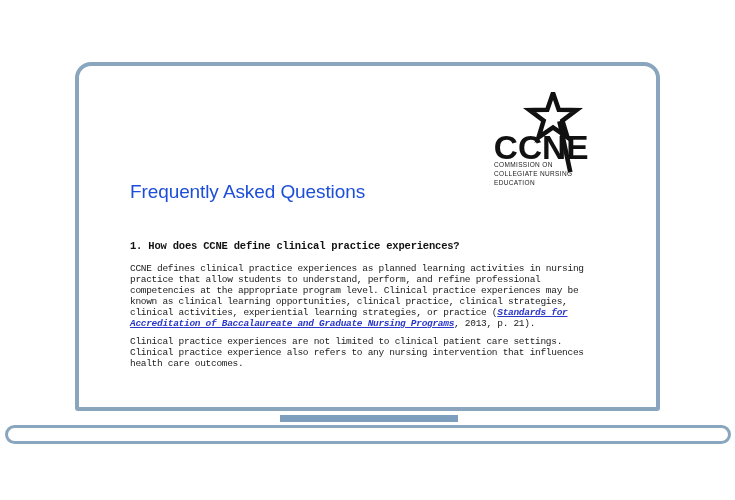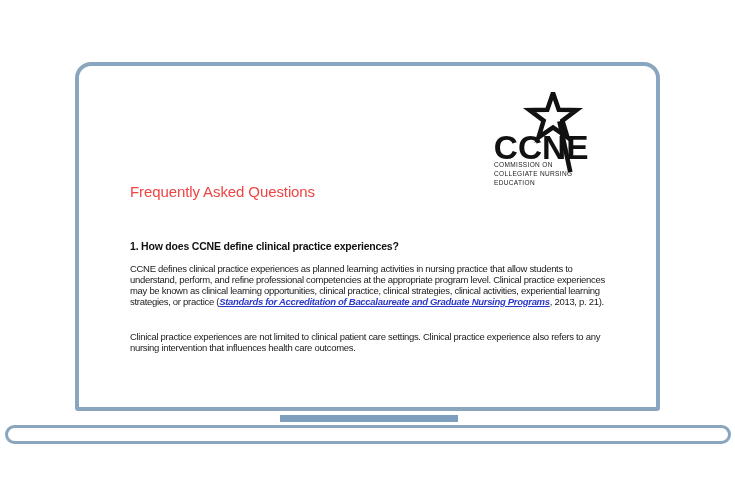--- a/index.html
+++ b/index.html
@@ -34,36 +34,36 @@
   
   .logo{position:absolute;left:413px;top:26px;width:115px;}
   .logo svg{display:block;}
   .org-name{
     margin-top:-16px;padding-left:2px;
     font-size:6.5px;line-height:9px;letter-spacing:.35px;
     color:#1a1a1a;white-space:nowrap;
   }
   .page-title{
     position:absolute;left:51px;top:117px;
-    font-size:15px;line-height:18.5px;color:#ef4444;
+    font-size:19px;line-height:18.5px;color:#1d4ed8;
     letter-spacing:-0.1px;
   }
   .content{
-    position:absolute;left:51px;top:174px;width:478px;
+    position:absolute;left:51px;top:174px;width:478px;font-family:Liberation Mono, monospace;
   }
   .faq-q{
     font-size:10.5px;font-weight:bold;color:#111;
     letter-spacing:-0.2px;line-height:13px;
   }
   .faq-q.nowrap{white-space:nowrap;}
   .q1{margin-bottom:10px;}
   .para{
     font-size:9.5px;line-height:11px;letter-spacing:-0.3px;color:#1b1b1b;
   }
-  .p1{margin-bottom:24px;}
+  .p1{margin-bottom:7px;}
   .p2{margin-bottom:32px;}
   .doc-link{
     color:var(--link-blue);font-style:italic;font-weight:bold;
     text-decoration:underline;cursor:pointer;
   }
 </style>
 </head>
 <body>
 
 <div class="laptop">

